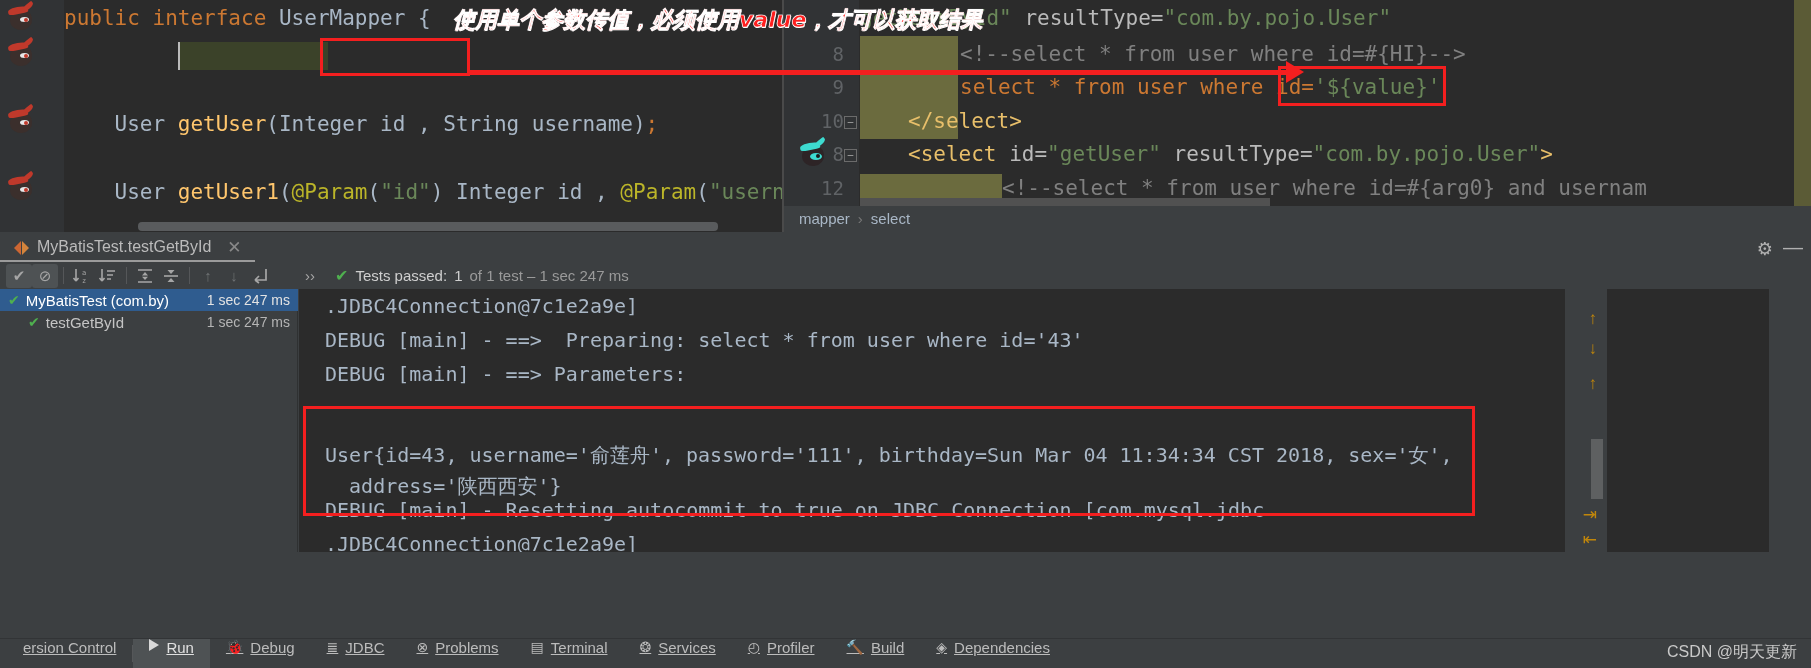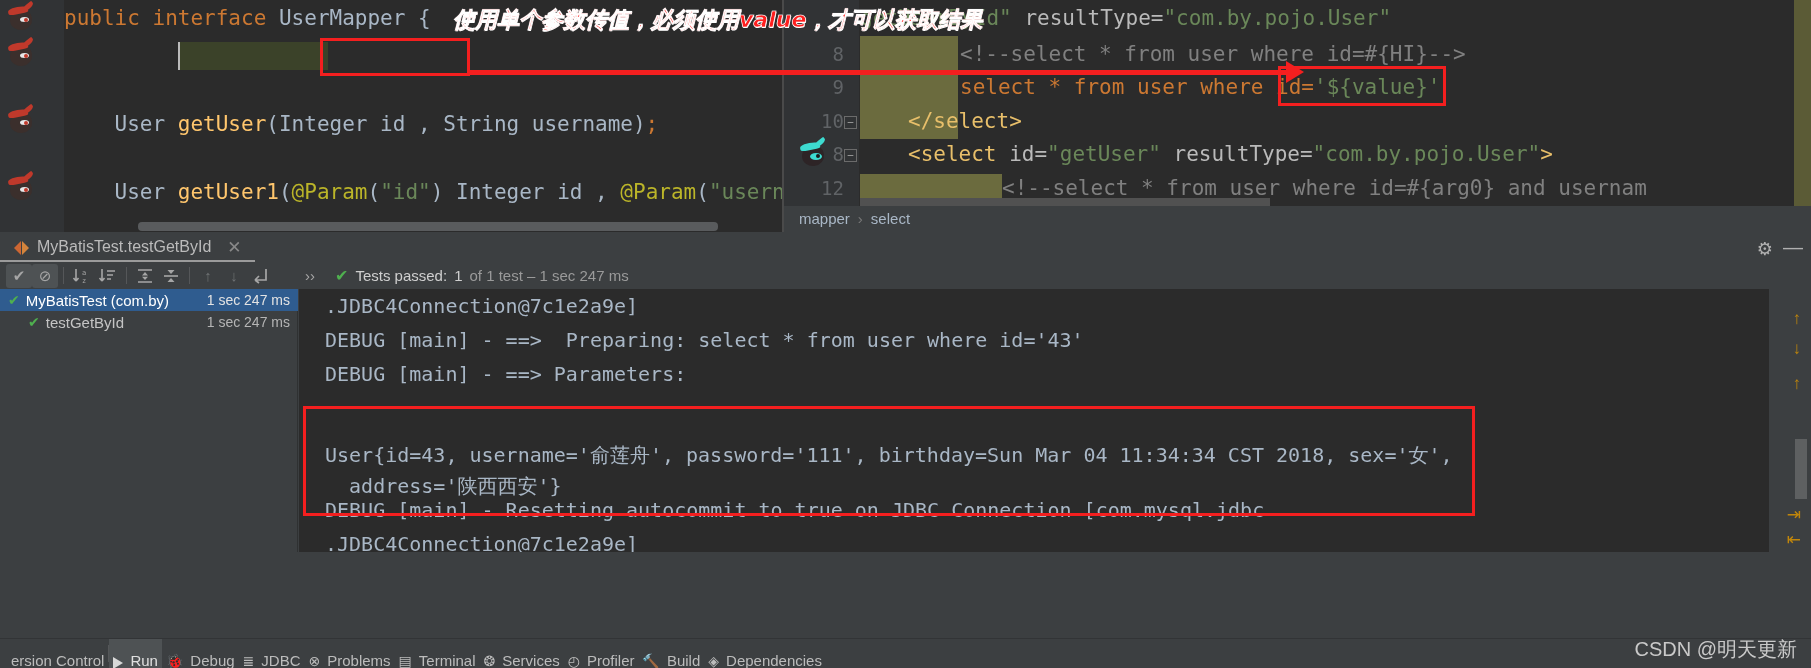--- a/index.html
+++ b/index.html
@@ -151,21 +151,21 @@
   .breadcrumb span { color: #a9b7c6; }
   .breadcrumb .sep { color: #787878; margin: 0 8px; }
 
   .hscroll {
     position: absolute; left: 74px; top: 222px; width: 580px; height: 9px;
     background: #595b5d; border-radius: 4px;
   }
 
   
   .run-window {
-    position: absolute; left: 0; top: 232px; width: 1811px; height: 320px;
+    position: absolute; left: 0; top: 232px; width: 1607px; height: 320px;
     background: #3c3f41;
   }
   .tabrow {
     position: absolute; left: 0; top: 0; width: 1811px; height: 30px;
     background: #3c3f41;
   }
   .run-tab {
     position: absolute; left: 14px; top: 0; height: 30px;
     display: flex; align-items: center; gap: 8px;
     color: #bbbbbb; font-size: 16px;
@@ -247,29 +247,29 @@
   .statusbar {
     position: absolute; left: 0; top: 552px; width: 1811px; height: 116px;
     background: #3c3f41;
   }
   .sb-strip {
     position: absolute; left: 0; bottom: 0; width: 1811px; height: 30px;
     background: #3c3f41; display: flex; align-items: center;
     border-top: 1px solid #323436;
   }
   .sb-item {
-    display: flex; align-items: flex-end; gap: 7px; padding: 0 4px; height: 30px;
-    color: #bcbcbc; font-size: 15px;
+    display: flex; align-items: flex-start; gap: 7px; padding: 0 16px; height: 30px;
+    color: #bcbcbc; font-size: 15px; text-decoration: underline;
   }
   .sb-item.active { background: #4e5254; color: #e0e0e0; }
   .sb-vsep { width: 1px; height: 17px; background: #555759; }
   .sb-ico-g { font-size: 14px; }
   .watermark {
     position: absolute; right: 14px; bottom: 5px;
-    color: #c9c9c9; font-size: 20px;
+    color: #c9c9c9; font-size: 16px;
   }
   .triangle-run {
     width: 0; height: 0; border-top: 6px solid transparent;
     border-bottom: 6px solid transparent; border-left: 10px solid #d8d8d8;
   }
 </style>
 </head>
 <body>
 
 <div class="app">

